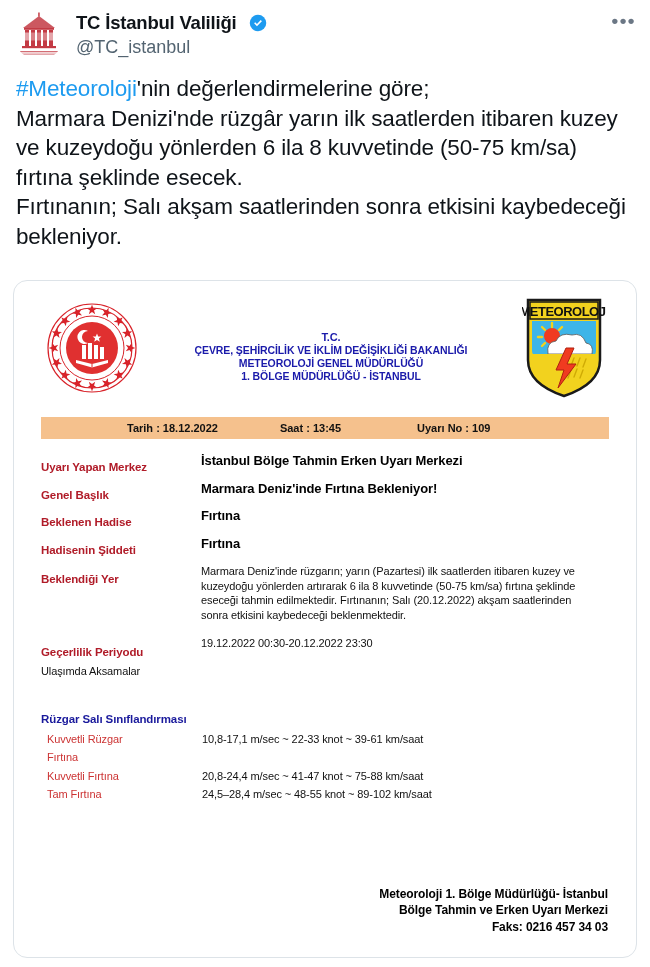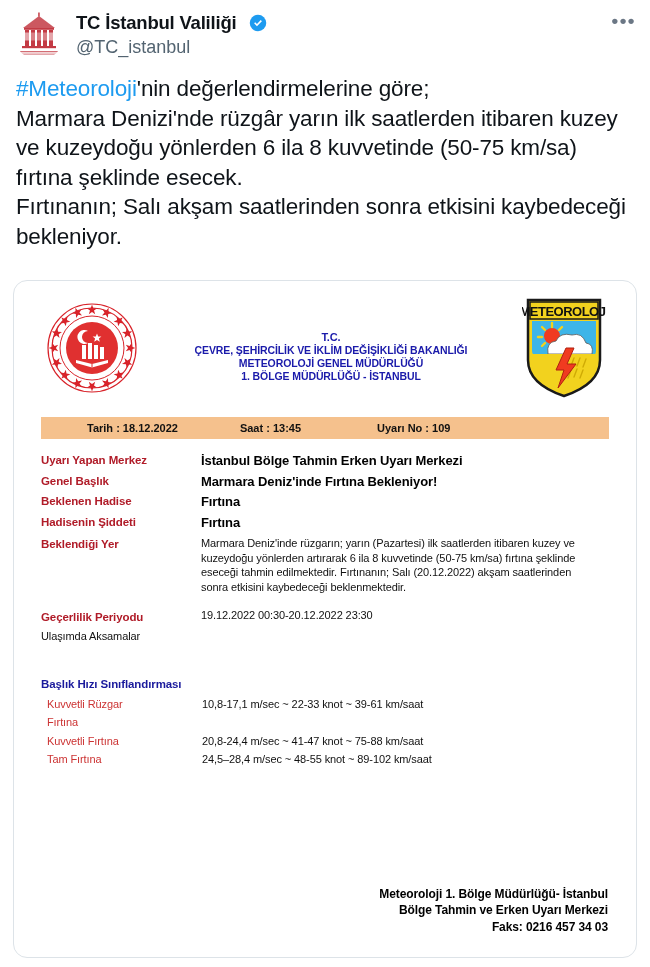--- a/index.html
+++ b/index.html
@@ -130,38 +130,40 @@
   
   .date-bar {
     margin: 14px 27px 0 27px;
     height: 22px;
     background: #f5c18d;
     display: flex;
     align-items: center;
     font-size: 11px;
     font-weight: bold;
     color: #111;
+    padding-left: 40px;
   }
   .date-bar span { display:inline-block; }
   .db1 { margin-left: 46px; }
   .db2 { margin-left: 62px; }
   .db3 { margin-left: 76px; }
 
   
   .fields {
     padding: 12px 27px 0 27px;
   }
   .frow { display: flex; align-items: flex-start; margin-bottom: 1px; }
   .flabel {
     flex: 0 0 160px;
     color: #b01b28;
     font-weight: bold;
     font-size: 11.5px;
     line-height: 19.5px;
     letter-spacing: -0.1px;
+    margin-top: 7px;
   }
   .fval-strong {
     color: #000;
     font-weight: bold;
     font-size: 13px;
     line-height: 19.5px;
     letter-spacing: -0.1px;
   }
   .fval-plain {
     color: #111;
@@ -387,21 +389,21 @@
           <div class="flabel">Geçerlilik Periyodu</div>
           <div class="fval-plain">19.12.2022 00:30-20.12.2022 23:30</div>
         </div>
 
         <div class="frow frow-2l">
           <div class="fval-plain">Ulaşımda Aksamalar</div>
         </div>
       </div>
 
       <div class="wind">
-        <div class="wind-title">Başlık Hızı Sınıflandırması</div>
+        <div class="wind-title">Rüzgar Salı Sınıflandırması</div>
 
         <div class="wrow">
           <div class="wname">Kuvvetli Rüzgar</div>
           <div class="wval">10,8-17,1 m/sec ~ 22-33 knot ~ 39-61 km/saat</div>
         </div>
         <div class="wrow">
           <div class="wname">Fırtına</div>
         </div>
         <div class="wrow">
           <div class="wname">Kuvvetli Fırtına</div>

